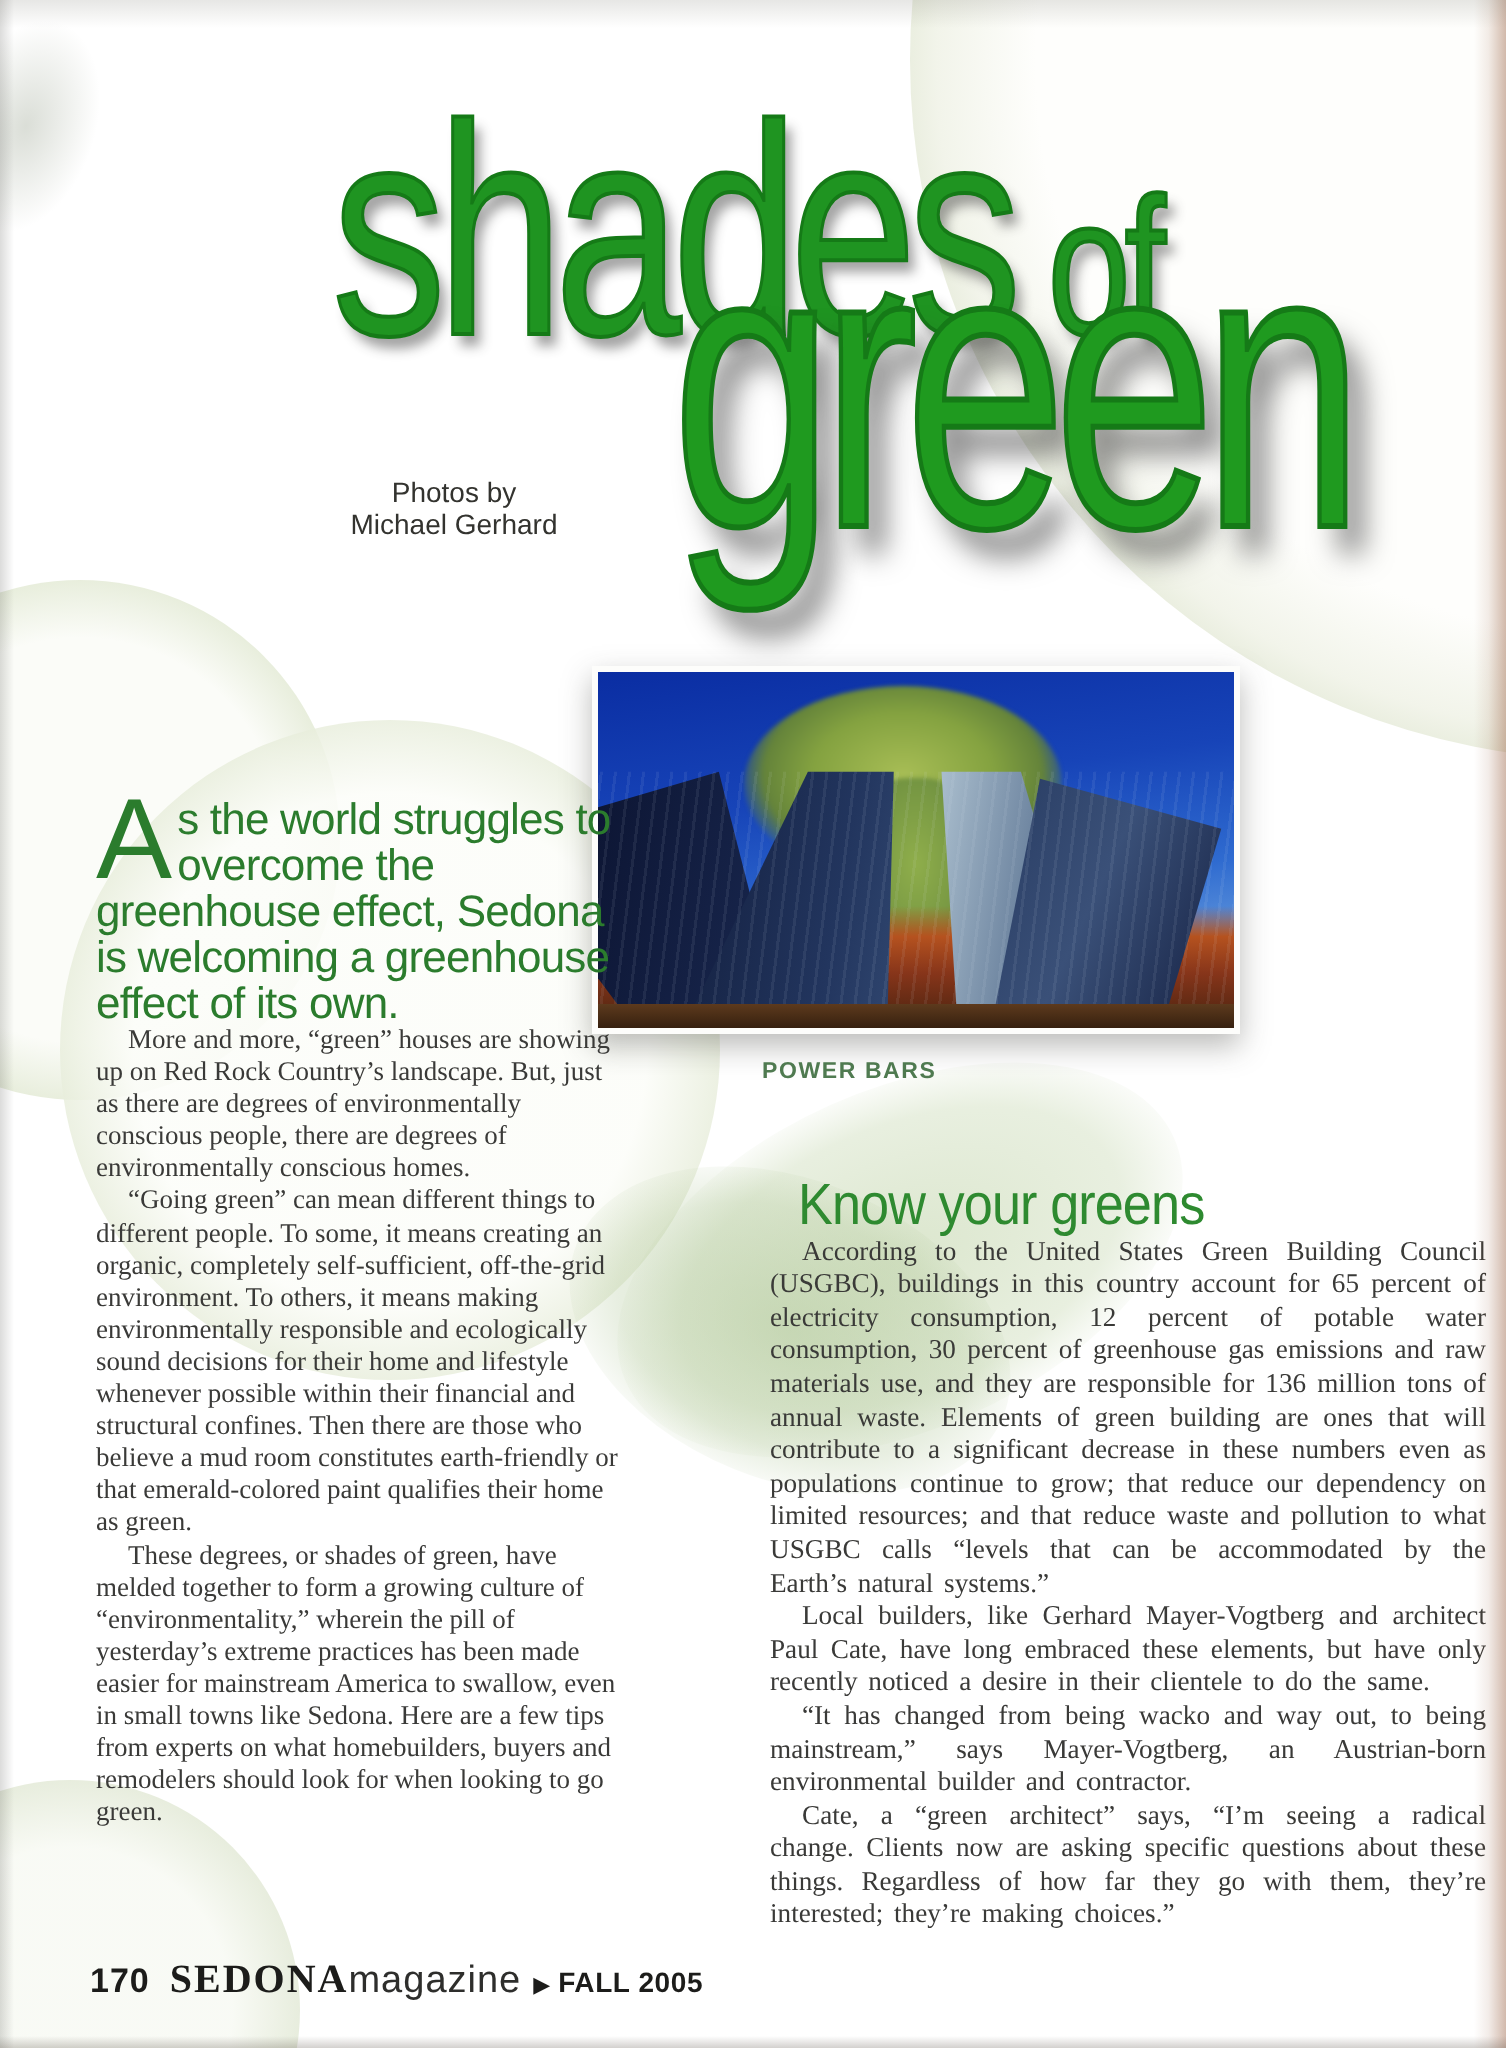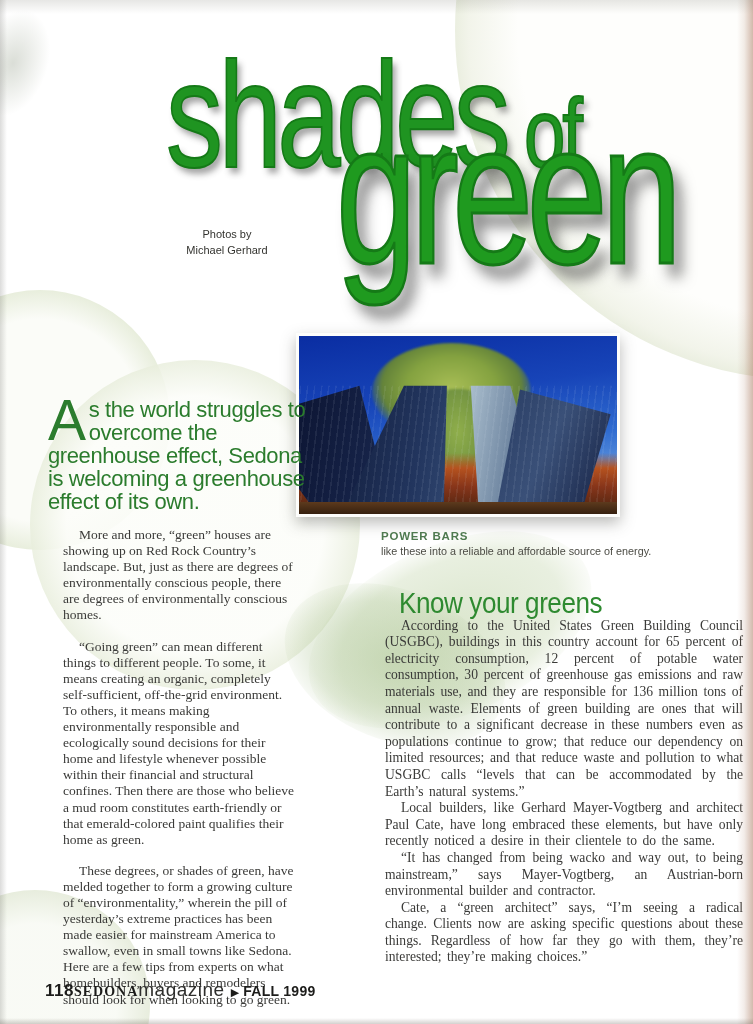--- a/index.html
+++ b/index.html
@@ -45,22 +45,22 @@
   .title-line1 .small{font-size:98px;letter-spacing:-4px;}
   .title-green{
     position:absolute;left:336px;top:92px;line-height:1;white-space:nowrap;
     font-size:202px;font-weight:400;color:#1f9a1f;
     transform:scaleX(.72);transform-origin:left top;letter-spacing:-9px;
     text-shadow:13px 14px 16px rgba(45,45,45,.55);
     -webkit-text-stroke:3px #157a17;
   }
   
   .story-by{position:absolute;left:58px;top:200px;font-size:17px;color:#3d3d3b;letter-spacing:.4px;}
-  .photos-by{position:absolute;left:162px;top:226px;width:130px;text-align:center;
-    font-size:11px;color:#33332f;line-height:16px;}
+  .photos-by{position:absolute;left:162px;top:238px;width:130px;text-align:center;
+    font-size:14px;color:#33332f;line-height:16px;}
   
   .photo{
     position:absolute;left:296px;top:333px;width:318px;height:178px;margin:0;
     border:3px solid #fdfdfb;box-shadow:0 6px 14px rgba(60,60,55,.35);
     overflow:hidden;background:#123;
   }
   .photo .sky{position:absolute;inset:0;
     background:linear-gradient(172deg,#0a2da2 0%,#1744b8 35%,#2f6bd0 62%,#6ea2df 85%,#a9c8e8 100%);}
   .photo .tree{position:absolute;left:23%;top:4%;width:50%;height:55%;border-radius:50%;
     background:radial-gradient(ellipse at 50% 45%, #a7bd55 0%, #84a240 40%, #64833a 62%, rgba(90,120,45,0) 75%);
@@ -88,31 +88,31 @@
   .caption{position:absolute;left:381px;top:530px;width:300px;line-height:13px;}
   .cap-title{font-size:11.5px;font-weight:bold;color:#4f7a50;letter-spacing:.8px;margin-bottom:2px;}
   .cap-line{font-size:10.8px;color:#4b4b44;}
   
   .intro{position:absolute;left:48px;top:398px;width:262px;
     font-size:22px;line-height:23px;color:#2b7c2d;letter-spacing:-.4px;}
   .dropcap{float:left;font-size:57px;line-height:44px;padding-right:3px;color:#2b7c2d;}
   
   .col-left{position:absolute;left:48px;top:512px;width:264px;
     font-family:"Liberation Serif",serif;font-size:13.5px;line-height:16.1px;color:#3a3a38;}
-  .col-left p{margin:15px;text-indent:16px;}
+  .col-left p{margin:0;text-indent:16px;}
   .col-right{position:absolute;left:385px;top:595px;width:358px;
     font-family:"Liberation Serif",serif;font-size:13.6px;line-height:16.6px;color:#3a3a38;}
   .col-right p{margin:0;text-indent:16px;text-align:justify;word-spacing:2px;}
   .know-heading{margin:0 0 6px 14px;font-family:"Liberation Sans",sans-serif;
     font-size:29px;font-weight:400;color:#2e8a30;letter-spacing:-.5px;
     transform:scaleX(.9);transform-origin:left;}
   
   .footer{position:absolute;left:45px;top:979px;display:flex;align-items:baseline;color:#1c1c1a;}
   .pg-num{font-size:17px;font-weight:bold;letter-spacing:.5px;}
-  .mag-name{font-family:"Liberation Serif",serif;font-size:14px;font-weight:bold;letter-spacing:1px;}
+  .mag-name{font-family:"Liberation Serif",serif;font-size:20px;font-weight:bold;letter-spacing:1px;margin-left:10px;}
   .mag-suffix{font-size:19px;color:#2e2e2c;letter-spacing:.5px;}
   .mag-arrow{font-size:11px;margin:0 4px 0 6px;}
   .mag-issue{font-size:14px;font-weight:bold;letter-spacing:.3px;}
 </style>
 </head>
 <body>
 
 <div class="page">
 
   <div class="dec dec-big-tr"></div>
@@ -139,21 +139,20 @@
     <div class="panel p1"></div>
     <div class="panel p2"></div>
     <div class="panel p3"></div>
     <div class="panel p4"></div>
     <div class="grooves"></div>
     <div class="beam"></div>
   </figure>
 
   <div class="caption">
     <div class="cap-title">POWER BARS</div>
-    <div class="cap-line">like these into a reliable and affordable source of energy.</div>
   </div>
 
   <div class="intro">
     <span class="dropcap">A</span><span>s the world struggles to overcome the greenhouse effect, Sedona is welcoming a greenhouse effect of its own.</span>
   </div>
 
   <div class="col-left">
     <p>More and more, “green” houses are showing up on Red Rock Country’s landscape. But, just as there are degrees of environmentally conscious people, there are degrees of environmentally conscious homes.</p>
     <p>“Going green” can mean different things to different people. To some, it means creating an organic, completely self-sufficient, off-the-grid environment. To others, it means making environmentally responsible and ecologically sound decisions for their home and lifestyle whenever possible within their financial and structural confines. Then there are those who believe a mud room constitutes earth-friendly or that emerald-colored paint qualifies their home as green.</p>
     <p>These degrees, or shades of green, have melded together to form a growing culture of “environmentality,” wherein the pill of yesterday’s extreme practices has been made easier for mainstream America to swallow, even in small towns like Sedona. Here are a few tips from experts on what homebuilders, buyers and remodelers should look for when looking to go green.</p>
@@ -161,24 +160,24 @@
 
   <div class="col-right">
     <h2 class="know-heading">Know your greens</h2>
     <p>According to the United States Green Building Council (USGBC), buildings in this country account for 65 percent of electricity consumption, 12 percent of potable water consumption, 30 percent of greenhouse gas emissions and raw materials use, and they are responsible for 136 million tons of annual waste. Elements of green building are ones that will contribute to a significant decrease in these numbers even as populations continue to grow; that reduce our dependency on limited resources; and that reduce waste and pollution to what USGBC calls “levels that can be accommodated by the Earth’s natural systems.”</p>
     <p>Local builders, like Gerhard Mayer-Vogtberg and architect Paul Cate, have long embraced these elements, but have only recently noticed a desire in their clientele to do the same.</p>
     <p>“It has changed from being wacko and way out, to being mainstream,” says Mayer-Vogtberg, an Austrian-born environmental builder and contractor.</p>
     <p>Cate, a “green architect” says, “I’m seeing a radical change. Clients now are asking specific questions about these things. Regardless of how far they go with them, they’re interested; they’re making choices.”</p>
   </div>
 
   <div class="footer">
-    <span class="pg-num">118</span>
+    <span class="pg-num">170</span>
     <span class="mag-name">SEDONA</span>
     <span class="mag-suffix">magazine</span>
     <span class="mag-arrow">▶</span>
-    <span class="mag-issue">FALL 1999</span>
+    <span class="mag-issue">FALL 2005</span>
   </div>
 
   <div class="edge-right"></div>
   <div class="edge-left"></div>
   <div class="edge-top"></div>
   <div class="edge-bottom"></div>
 </div>
 
 </body></html>

